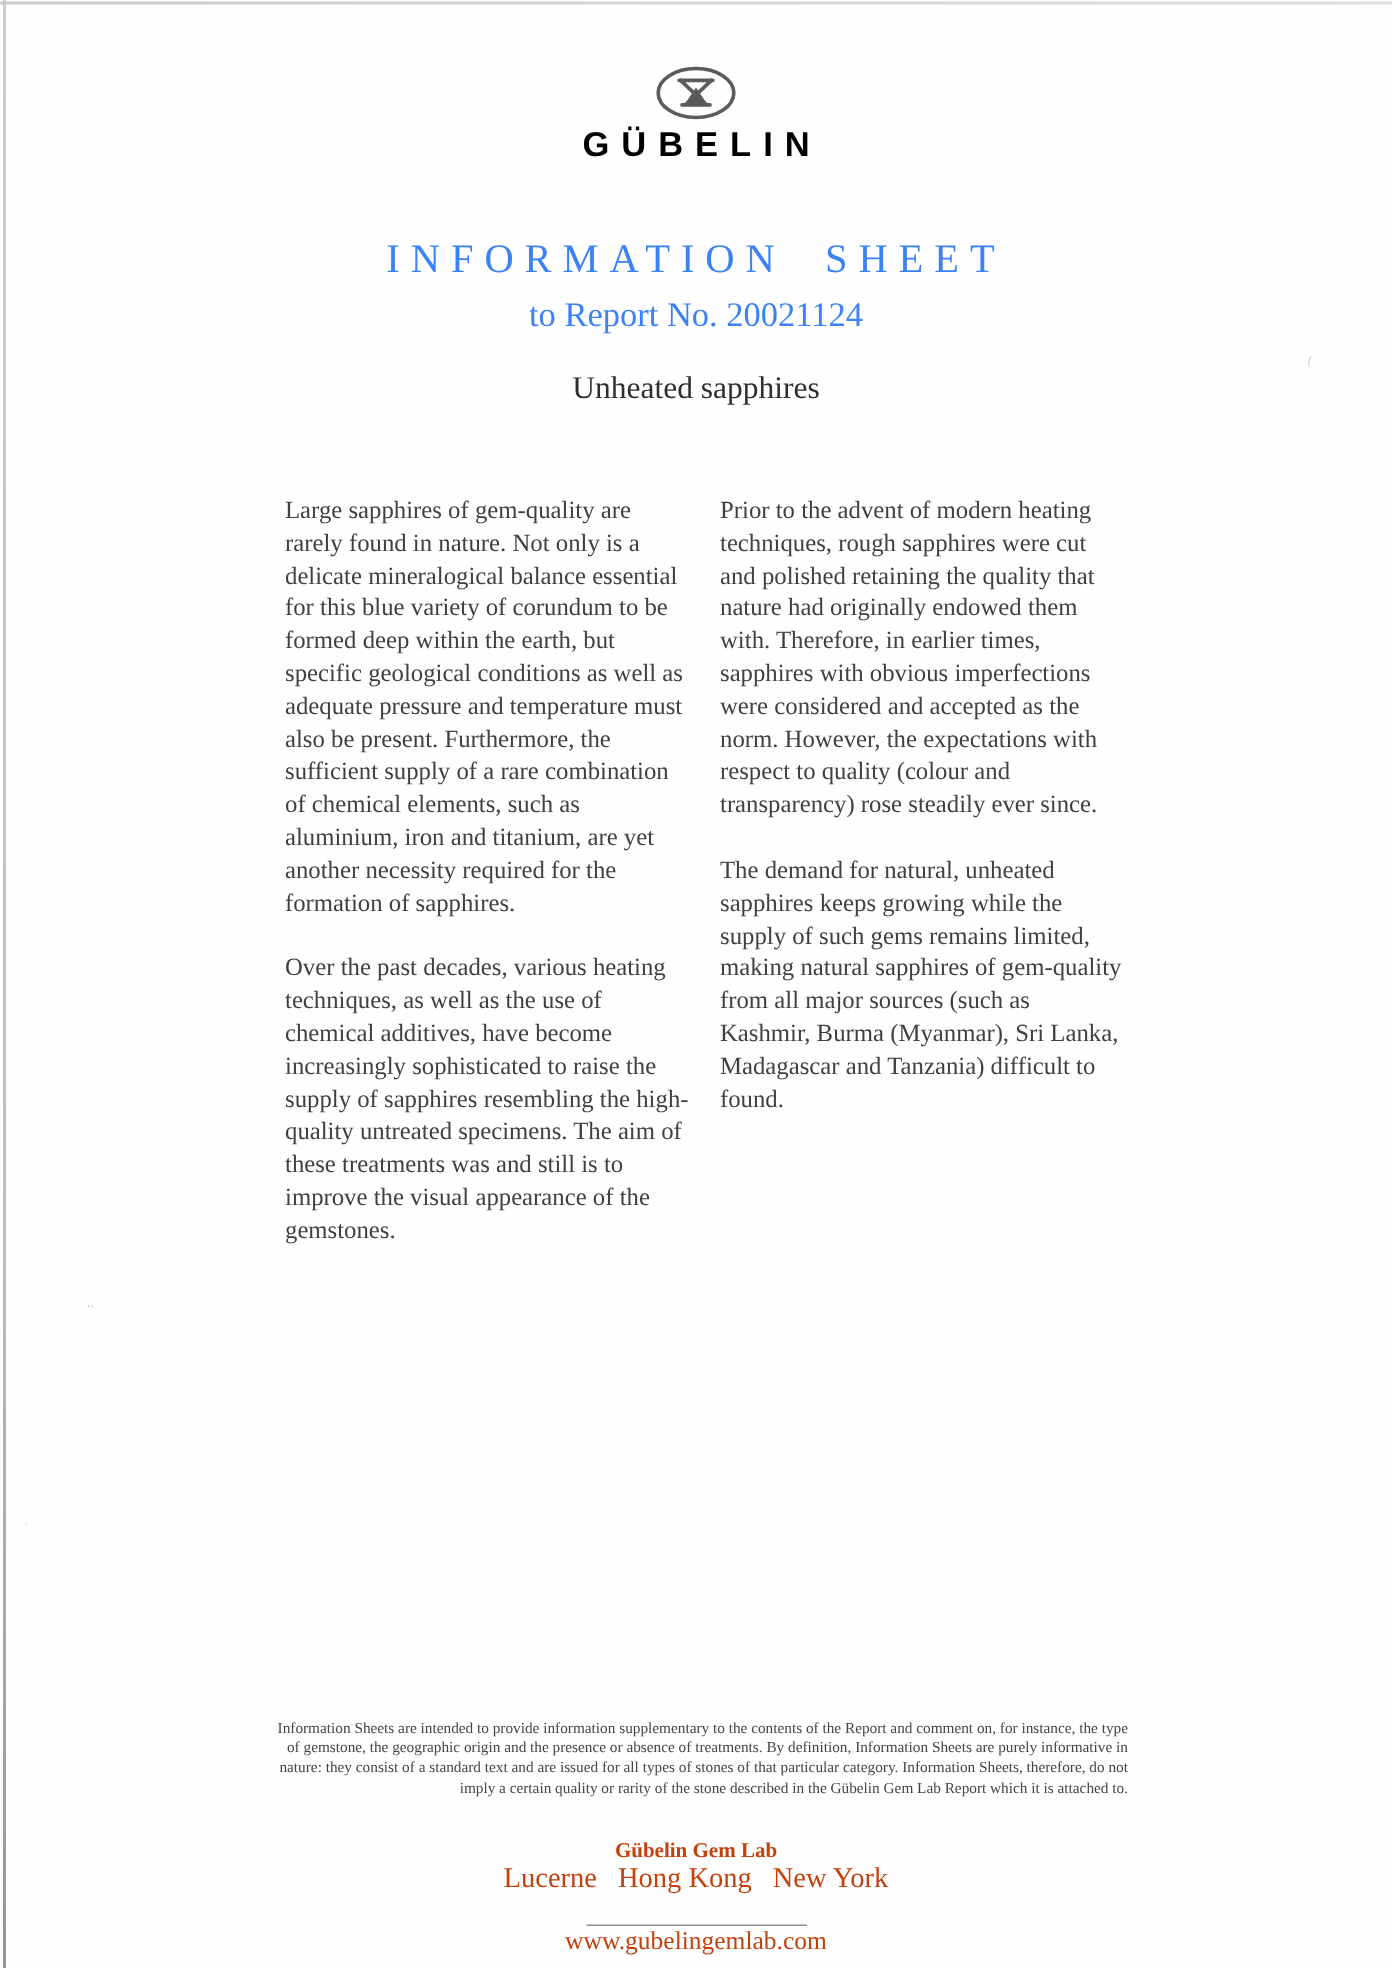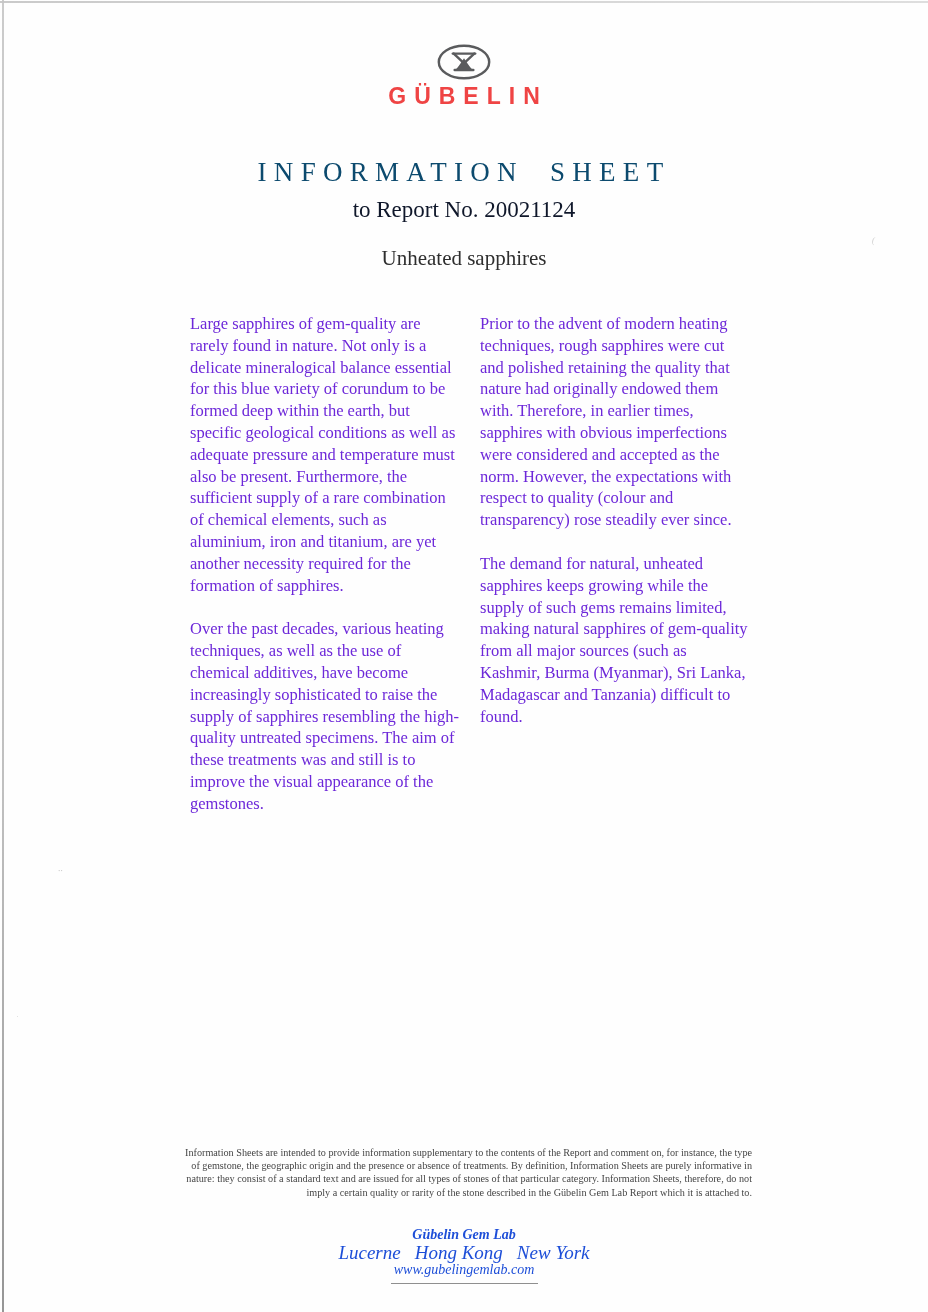--- a/index.html
+++ b/index.html
@@ -33,85 +33,84 @@
   .logo-block {
     position: absolute; top: 42px; left: 0; right: 0;
     text-align: center;
   }
   .emblem { display: block; margin: 0 auto 3px auto; }
   .wordmark {
     font-family: "Liberation Sans", sans-serif;
     font-size: 23px;
     font-weight: bold;
     letter-spacing: 8px;
-    color: #ef4444;
+    color: #000000;
     line-height: 1;
     text-indent: 8px; 
   }
 
   
   .title {
     position: absolute; top: 157px; left: 0; right: 0;
     text-align: center;
     font-size: 27px;
     letter-spacing: 0.27em;
     word-spacing: 0.45em;
-    color: #0c4a6e;
+    color: #3b82f6;
     font-weight: 400;
     font-family: Liberation Serif, serif;
   }
   .report-line {
     position: absolute; top: 197px; left: 0; right: 0;
     text-align: center;
     font-size: 23px;
-    color: #0f172a;
+    color: #3b82f6;
   }
   .subject {
     position: absolute; top: 246px; left: 0; right: 0;
     text-align: center;
     font-size: 21px;
     color: #2e2e2e;
   }
 
   
   .columns {
     position: absolute; top: 313px; left: 190px;
     width: 560px;
     display: flex;
     gap: 20px;
   }
   .col { width: 270px; }
   .col p {
-    margin: 0 0 22px 0;
+    margin: 16px 0 22px 0;
     font-size: 16.5px;
     line-height: 21.8px;
-    color: #6d28d9;
+    color: #404040;
     font-family: Liberation Serif, serif;
   }
 
   
   .disclaimer {
     position: absolute; top: 1146px; left: 176px; width: 576px;
     text-align: right;
     font-size: 10.2px;
     line-height: 13.2px;
     color: #454545;
   }
 
   
   .footer {
     position: absolute; top: 1226px; left: 0; right: 0;
     text-align: center;
-    color: #1d4ed8;
-    font-style: italic;
+    color: #c2410c;
   }
   .lab-name { font-size: 14px; font-weight: bold; line-height: 18px; }
   .locations { font-size: 19px; line-height: 17px; }
   .locations span { margin: 0 7px; }
-  .website { font-size: 14px; line-height: 17px; }
+  .website { font-size: 17px; line-height: 17px; margin-top: 24px; }
   .footer-rule {
     position: absolute; top: 1283px; left: 391px; width: 147px; height: 0;
     border-top: 1.5px solid #8f8f8f;
   }
 </style>
 </head>
 <body>
 
 <div class="page">
 

